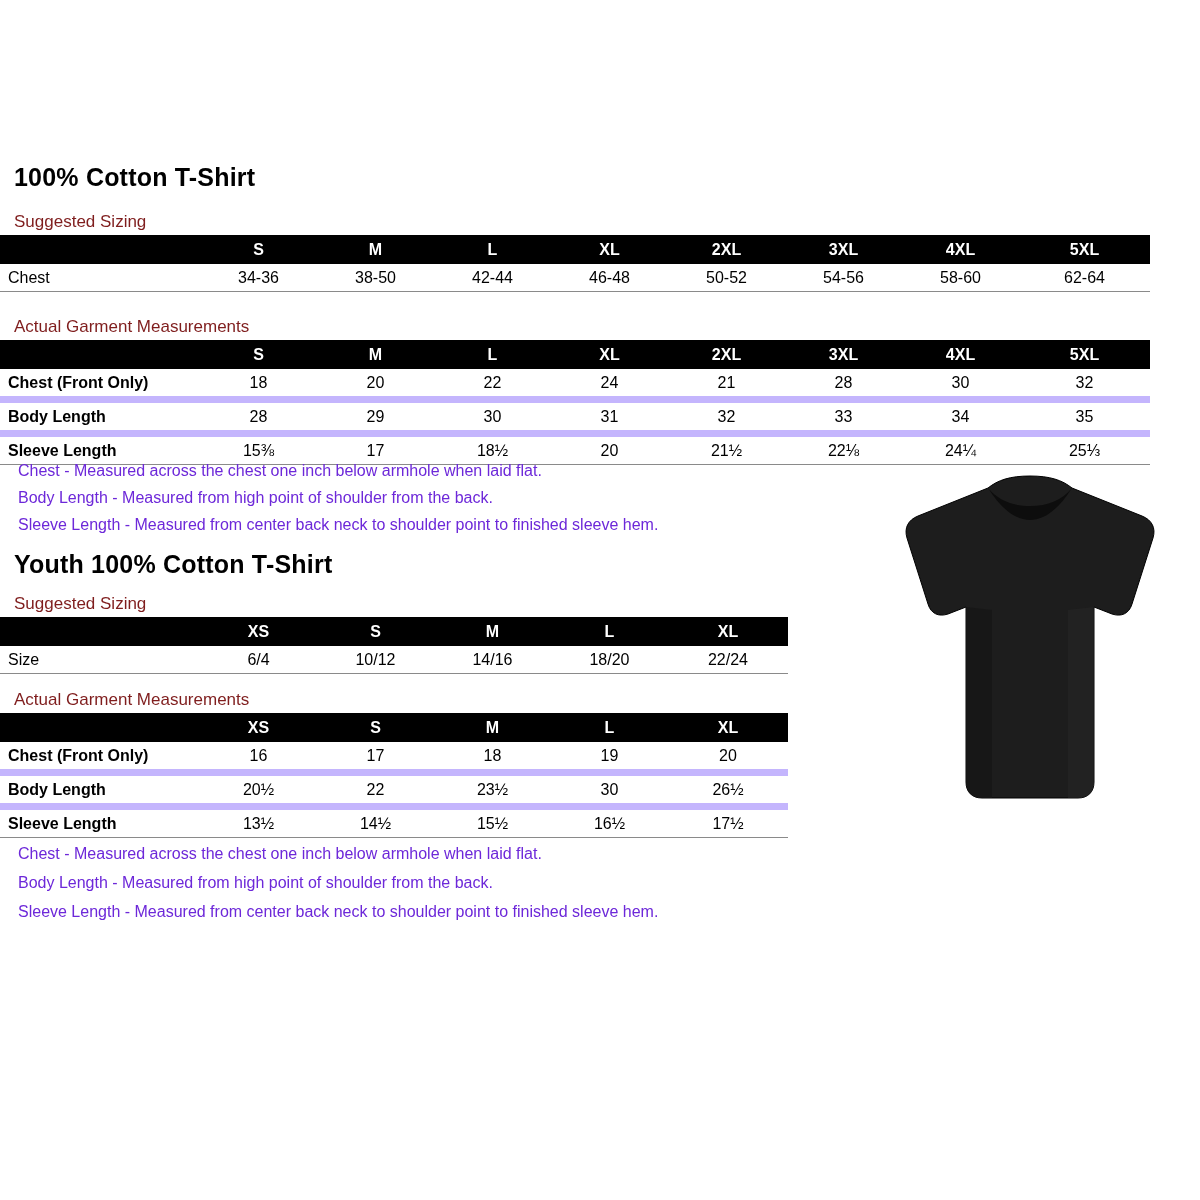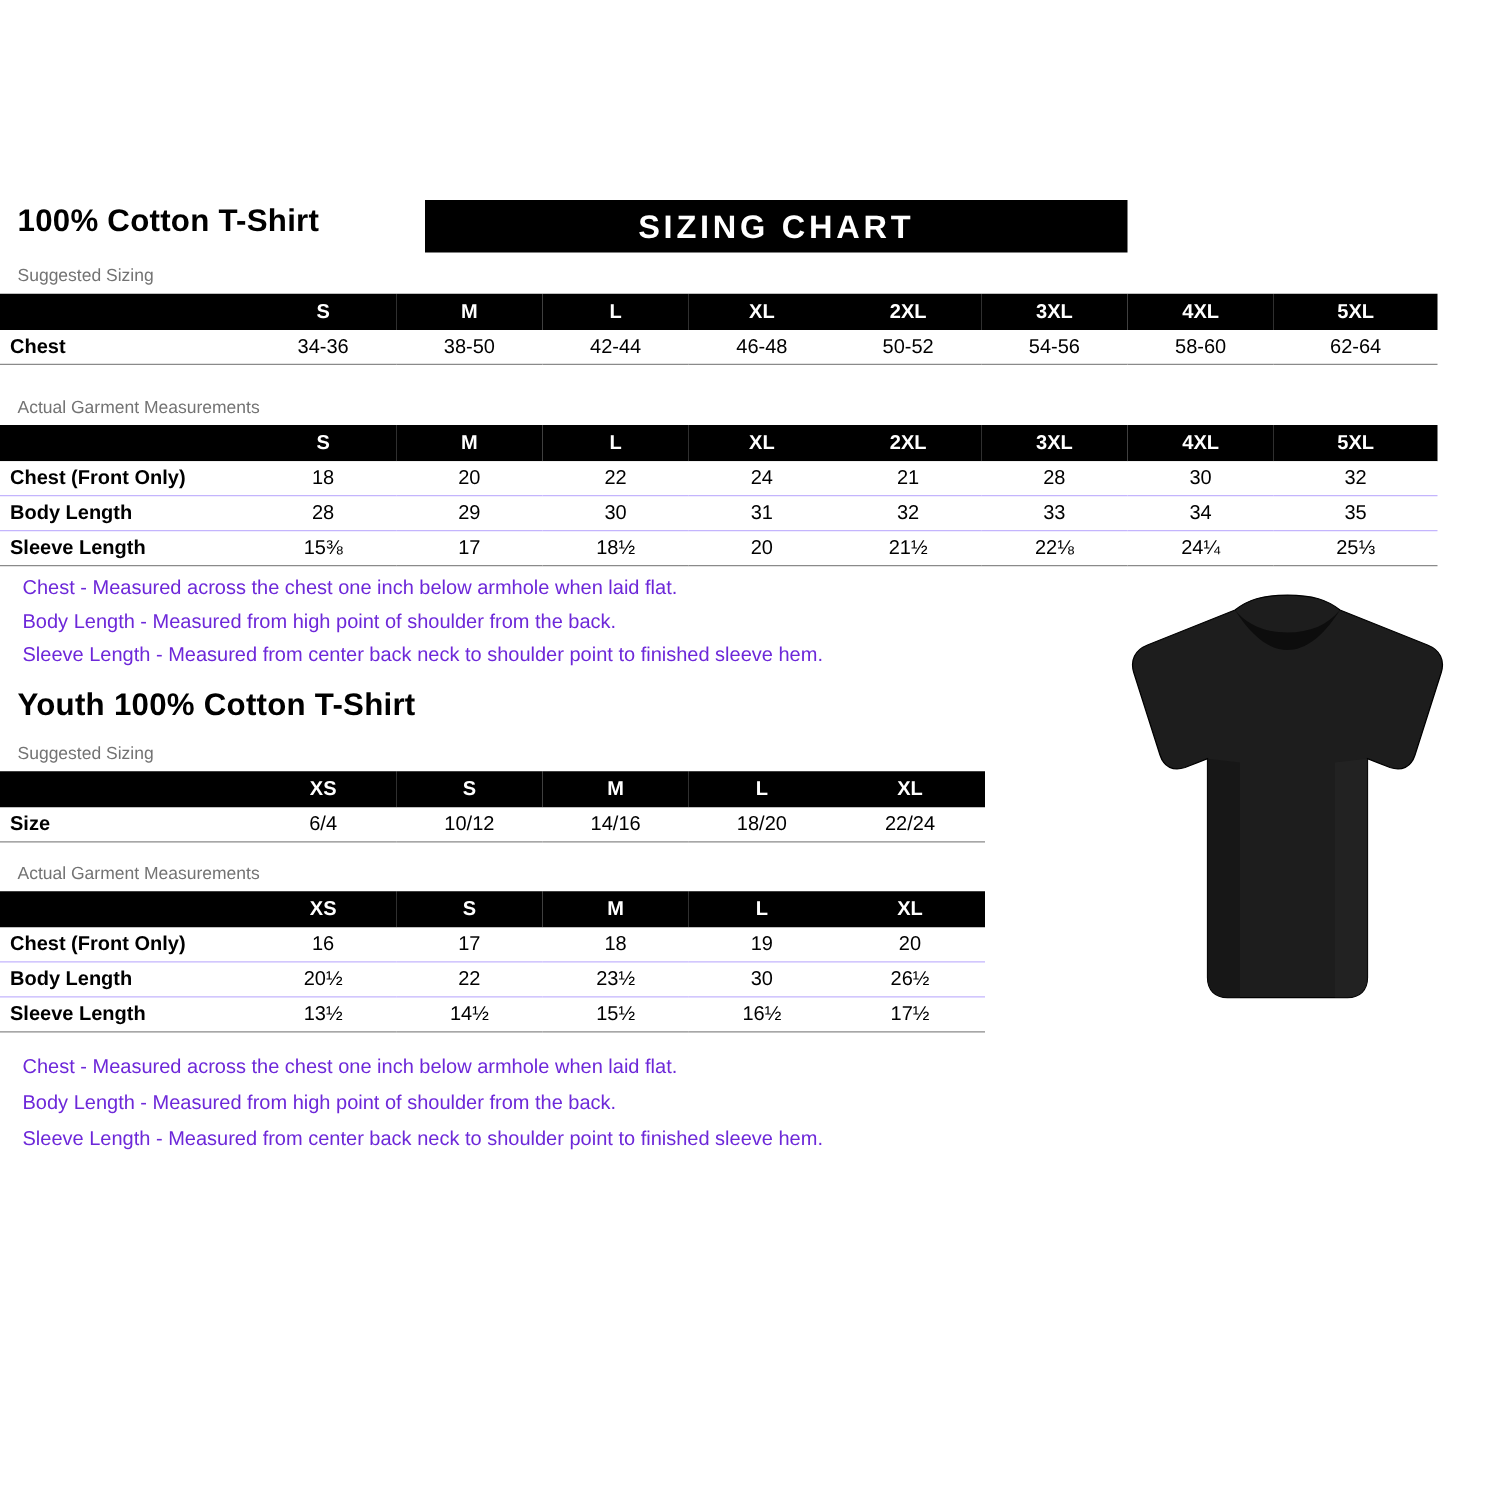--- a/index.html
+++ b/index.html
@@ -46,22 +46,22 @@
   .sizing-chart-banner span {
     color: #ffffff;
     font-size: 26px;
     font-weight: 700;
     letter-spacing: 3px;
   }
 
   
   .section-label {
     position: absolute;
-    font-size: 14px;
-    color: #737373;
+    font-size: 17px;
+    color: #7f1d1d;
     white-space: nowrap;
   }
   .tbl {
     position: absolute;
     border-collapse: collapse;
     table-layout: fixed;
   }
   .tbl td, .tbl th {
     padding: 0;
     margin: 0;
@@ -79,31 +79,31 @@
     font-size: 16px;
     height: 29px;
   }
   .tbl tbody td.rowlabel,
   .tbl thead th.rowlabel {
     text-align: left;
     padding-left: 8px;
     font-weight: 700;
   }
   .tbl tbody td {
-    border-bottom: 1px solid #c4b5fd;
+    border-bottom: 7px solid #c4b5fd;
     background: #ffffff;
   }
   .tbl tbody tr:last-child td {
     border-bottom: 1px solid #8a8a8a;
   }
   .tbl.simple tbody td {
     border-bottom: none;
   }
   .tbl.simple tbody td.rowlabel {
-    font-weight: 700;
+    font-weight: 400;
   }
 
   
   .note {
     position: absolute;
     font-size: 16px;
     color: #6d28d9;
     white-space: nowrap;
   }
 
@@ -126,23 +126,20 @@
     width: 300px;
     height: 340px;
   }
 </style>
 </head>
 <body>
 
 <div class="page">
 
   <div class="adult-title">100% Cotton T-Shirt</div>
-  <div class="sizing-chart-banner">
-    <span>SIZING CHART</span>
-  </div>
 
   <div class="section-label" style="left:14px; top:212px;">Suggested Sizing</div>
   <table class="tbl simple" id="adult-suggested" style="left:0px; top:235px; width:1150px;">
     <colgroup>
       <col style="width:200px">
       <col style="width:117px">
         <col style="width:117px">
         <col style="width:117px">
         <col style="width:117px">
       <col style="width:117px">

